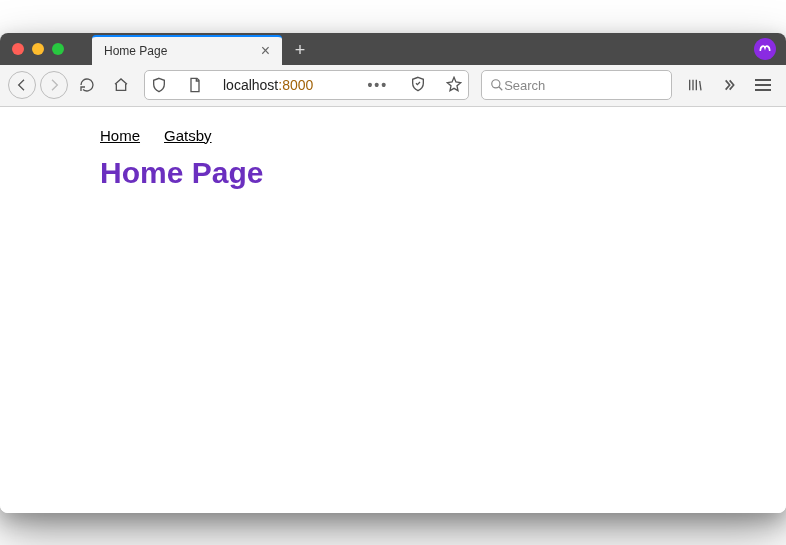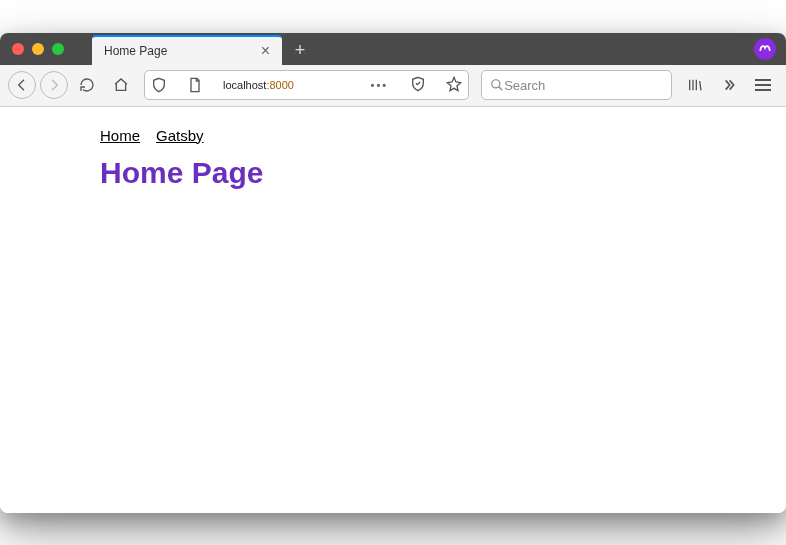--- a/index.html
+++ b/index.html
@@ -119,21 +119,21 @@
     .urlbar {
       flex: 1.8;
       height: 30px;
       border: 1px solid #bcbcbc;
       border-radius: 5px;
       background: #fff;
       display: flex;
       align-items: center;
       padding: 0 6px;
       gap: 20px;
-      font-size: 11px;
+      font-size: 14px;
       color: #555;
       margin: 0 4px;
     }
     .urlbar .shield, .urlbar .pageicon {
       width: 16px; height: 16px; display:flex; align-items:center; justify-content:center;
     }
     .url-text { flex: 1; display: flex; align-items: baseline; gap: 0; }
     .url-text .host { color: #222; font-weight: 500; }
     .url-text .port { color: #a16207; }
     .urlbar .dots { letter-spacing: 2px; color: #666; font-weight: bold; margin-right: 2px;}
@@ -153,21 +153,21 @@
     .searchbar svg { width: 14px; height: 14px; }
     .hamburger { display:flex; flex-direction:column; gap:3px; }
     .hamburger span { display:block; width:16px; height:2px; background:#555; }
     
     .content {
       flex: 1;
       padding: 20px 0 0 100px;
       background: #fff;
       overflow: auto;
     }
-    .nav { display: flex; gap: 16px; margin-bottom: 12px; }
+    .nav { display: flex; gap: 24px; margin-bottom: 12px; }
     .nav a {
       color: #000;
       font-size: 15px;
       text-decoration: underline;
     }
     h1.page-title {
       color: #6b2fbf;
       font-size: 30px;
       font-weight: 800;
       margin: 8px 0 16px 0;

